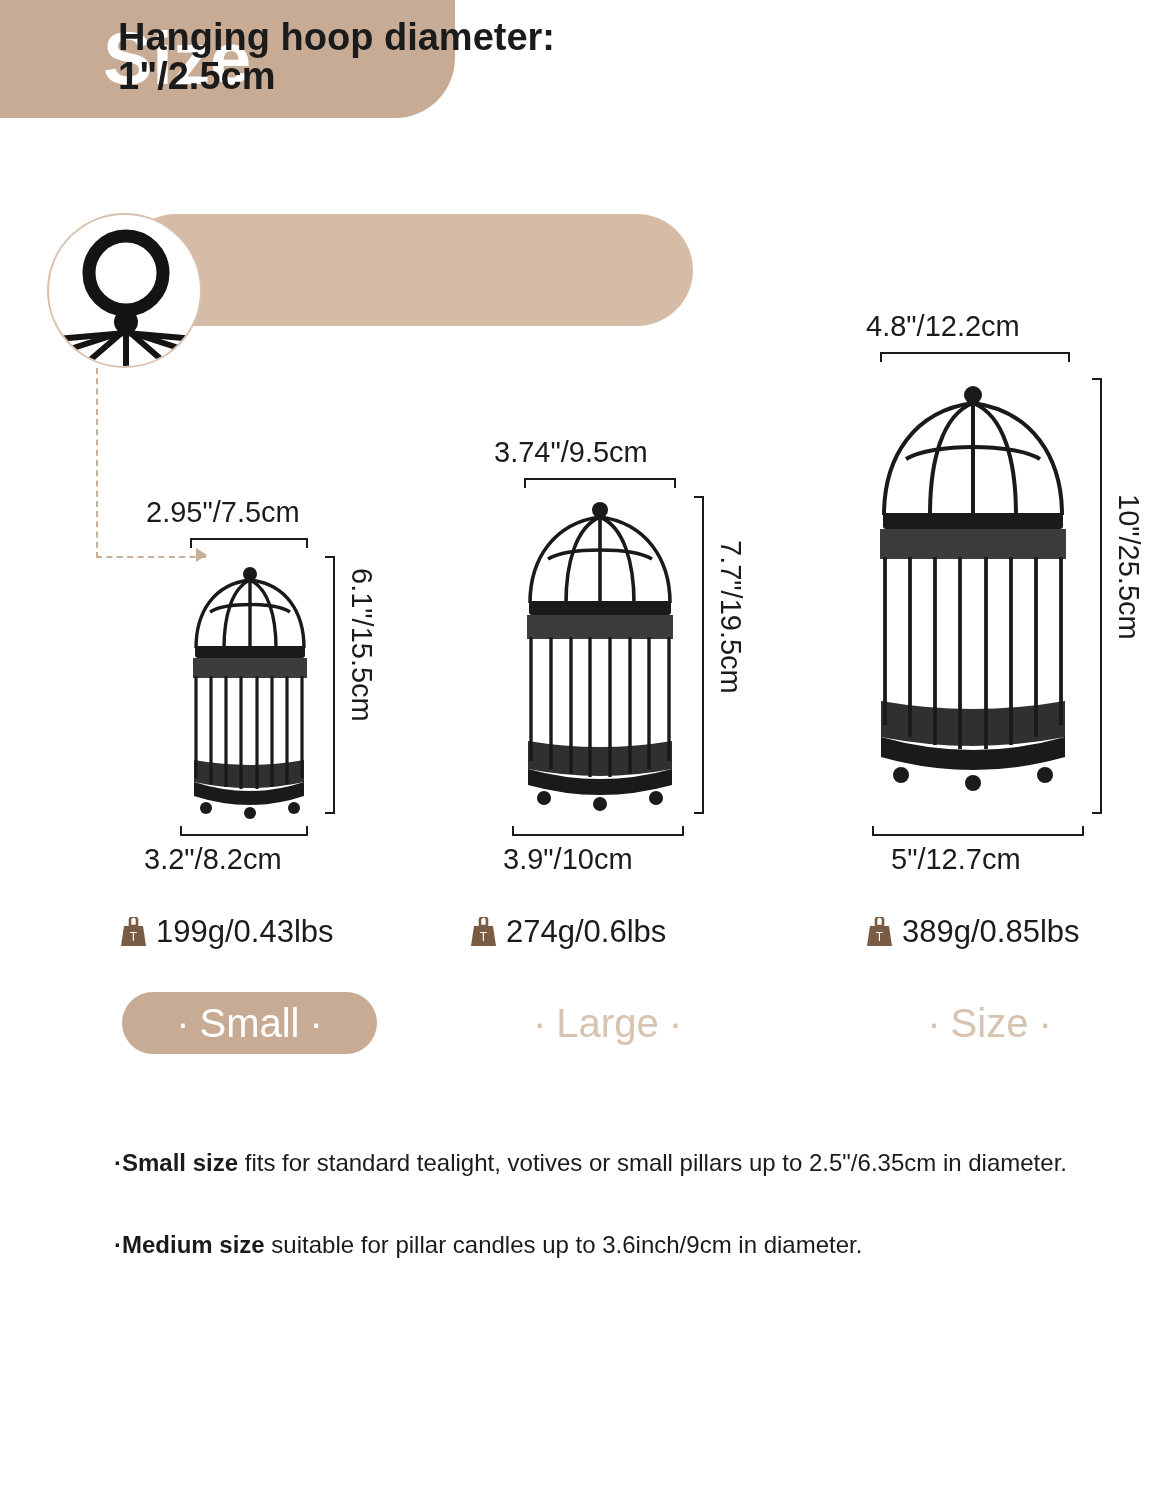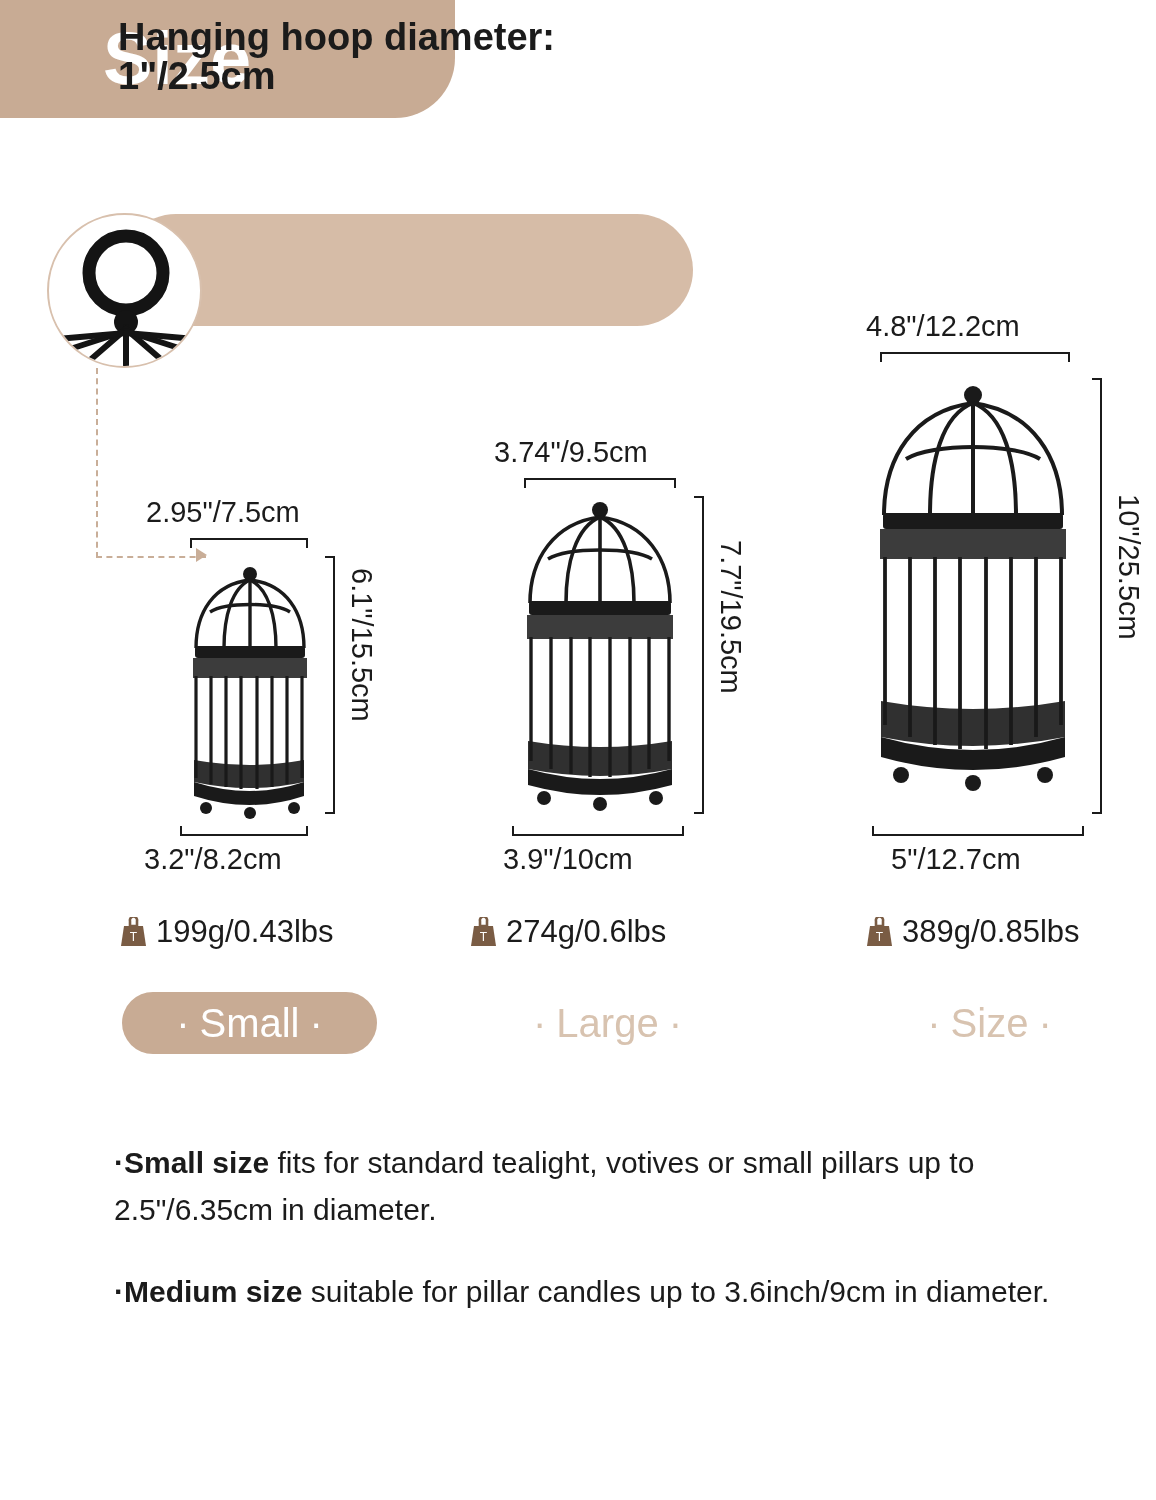--- a/index.html
+++ b/index.html
@@ -124,21 +124,21 @@
     color: #d8c3b0;
   }
 
   
   .bullets {
     position: absolute;
     left: 114px; top: 1139px;
     width: 960px;
   }
   .bullet {
-    font-size: 30px;
+    font-size: 24px;
     line-height: 47px;
     color: #1b1b1b;
     margin-bottom: 35px;
   }
   .bullet b { font-weight: bold; }
 
   svg { display: block; }
 </style>
 </head>
 <body>

